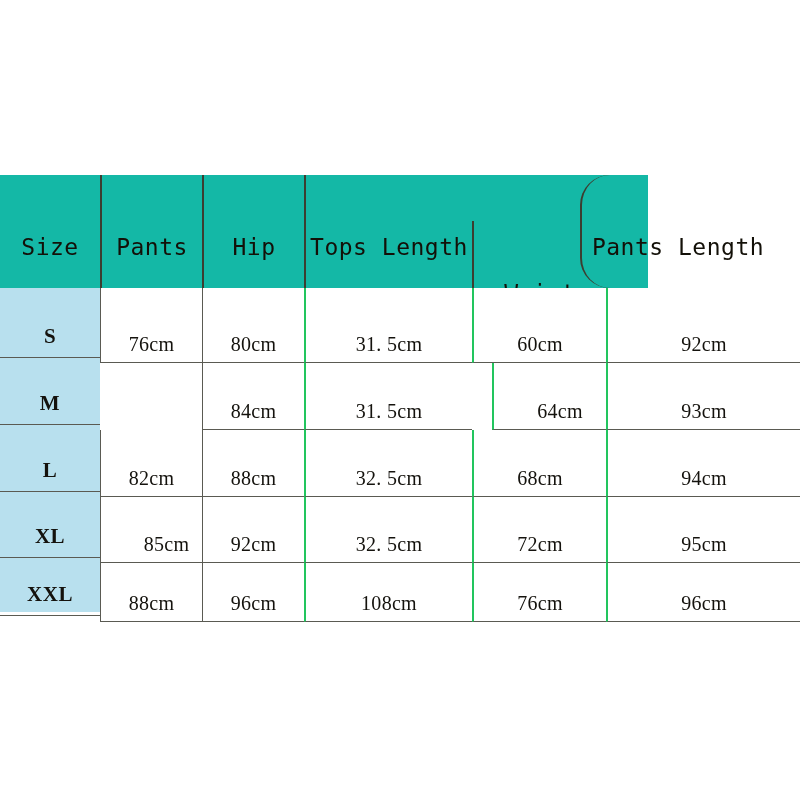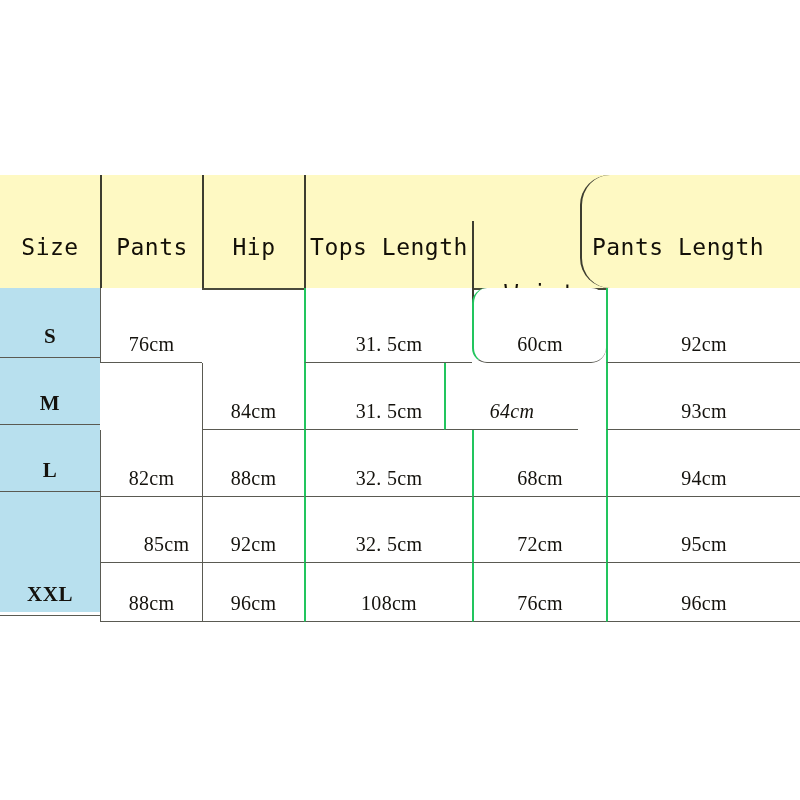--- a/index.html
+++ b/index.html
@@ -22,23 +22,23 @@
     top: 175px;
     width: 800px;
     height: 447px;
   }
 
   
   .header-row {
     position: absolute;
     left: 0;
     top: 0;
-    width: 800px;
+    width: 648px;
     height: 113px;
-    background: #fef9c3;
+    background: #14b8a6;
     border-bottom: 2px solid #4a4a3c;
   }
   .header-cell {
     position: absolute;
     top: 0;
     height: 113px;
     box-sizing: border-box;
     color: #131008;
     font-family: "DejaVu Sans Mono", "Liberation Mono", monospace;
     font-size: 23px;
@@ -122,30 +122,32 @@
     <div class="header-cell" style="left:580px; width:194px;border-radius:30px;">Pants Length</div>
   </div>
 
   <div class="body-area">
 
     <div class="size-col"></div>
 
     <div class="size-cell" style="top:0px;   height:70px;">S</div>
     <div class="size-cell" style="top:70px;  height:67px;">M</div>
     <div class="size-cell" style="top:137px; height:67px;">L</div>
+    <div class="size-cell" style="top:204px; height:66px;">XL</div>
     <div class="size-cell" style="top:274px; height:54px;">XXL</div>
 
     <div class="data-cell first-data" style="left:100px; top:0px; width:102px; height:75px;">76cm</div>
+    <div class="data-cell" style="left:202px; top:0px; width:102px; height:75px;">80cm</div>
     <div class="data-cell thick-left" style="left:304px; top:0px; width:168px; height:75px;">31. 5cm</div>
-    <div class="data-cell thick-left" style="left:472px; top:0px; width:134px; height:75px;border-radius:15px;">60cm</div>
+    <div class="data-cell thick-left" style="left:472px; top:0px; width:134px; height:75px;">60cm</div>
     <div class="data-cell thick-left" style="left:606px; top:0px; width:194px; height:75px;">92cm</div>
 
     <div class="data-cell" style="left:202px; top:75px; width:102px; height:67px;">84cm</div>
     <div class="data-cell thick-left" style="left:304px; top:75px; width:168px; height:67px;">31. 5cm</div>
-    <div class="data-cell thick-left" style="left:444px; top:75px; width:134px; height:67px;font-style:italic;">64cm</div>
+    <div class="data-cell thick-left" style="left:492px; top:75px; width:134px; height:67px;">64cm</div>
     <div class="data-cell thick-left" style="left:606px; top:75px; width:194px; height:67px;">93cm</div>
 
     <div class="data-cell first-data" style="left:100px; top:142px; width:102px; height:67px;">82cm</div>
     <div class="data-cell" style="left:202px; top:142px; width:102px; height:67px;">88cm</div>
     <div class="data-cell thick-left" style="left:304px; top:142px; width:168px; height:67px;">32. 5cm</div>
     <div class="data-cell thick-left" style="left:472px; top:142px; width:134px; height:67px;">68cm</div>
     <div class="data-cell thick-left" style="left:606px; top:142px; width:194px; height:67px;">94cm</div>
 
     <div class="data-cell first-data" style="left:100px; top:209px; width:102px; height:66px;padding-left:30px;">85cm</div>
     <div class="data-cell" style="left:202px; top:209px; width:102px; height:66px;">92cm</div>

